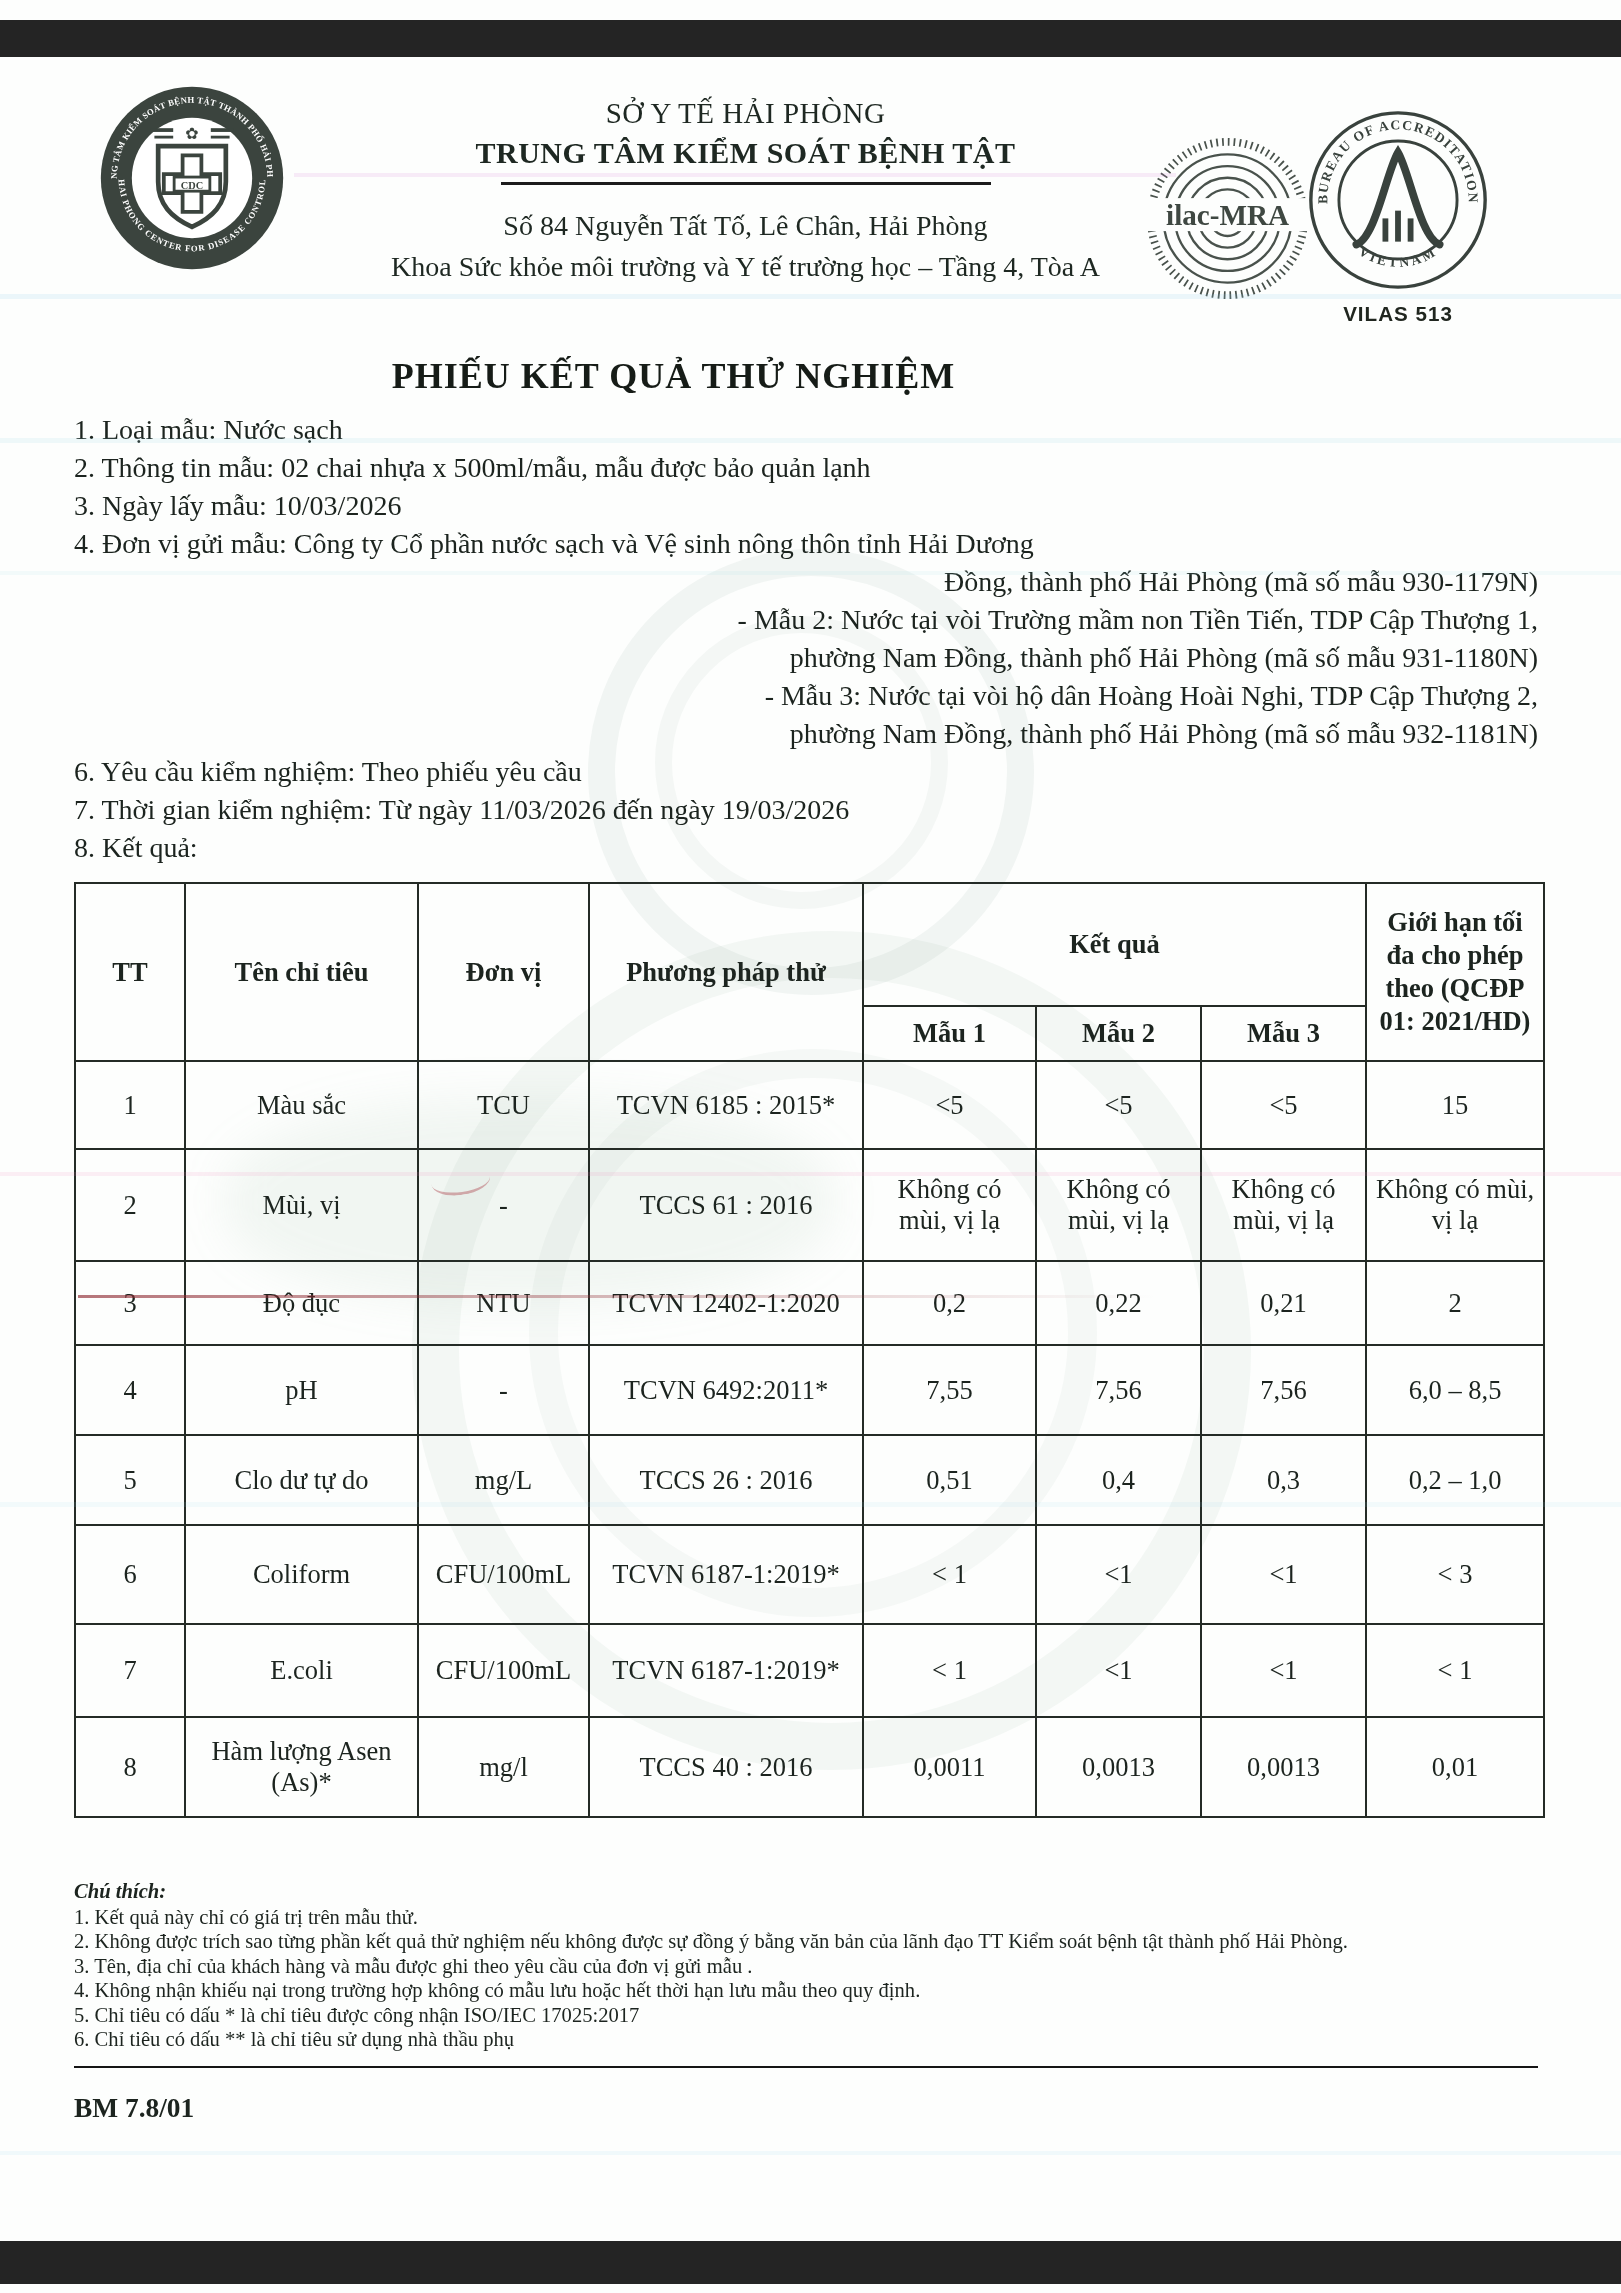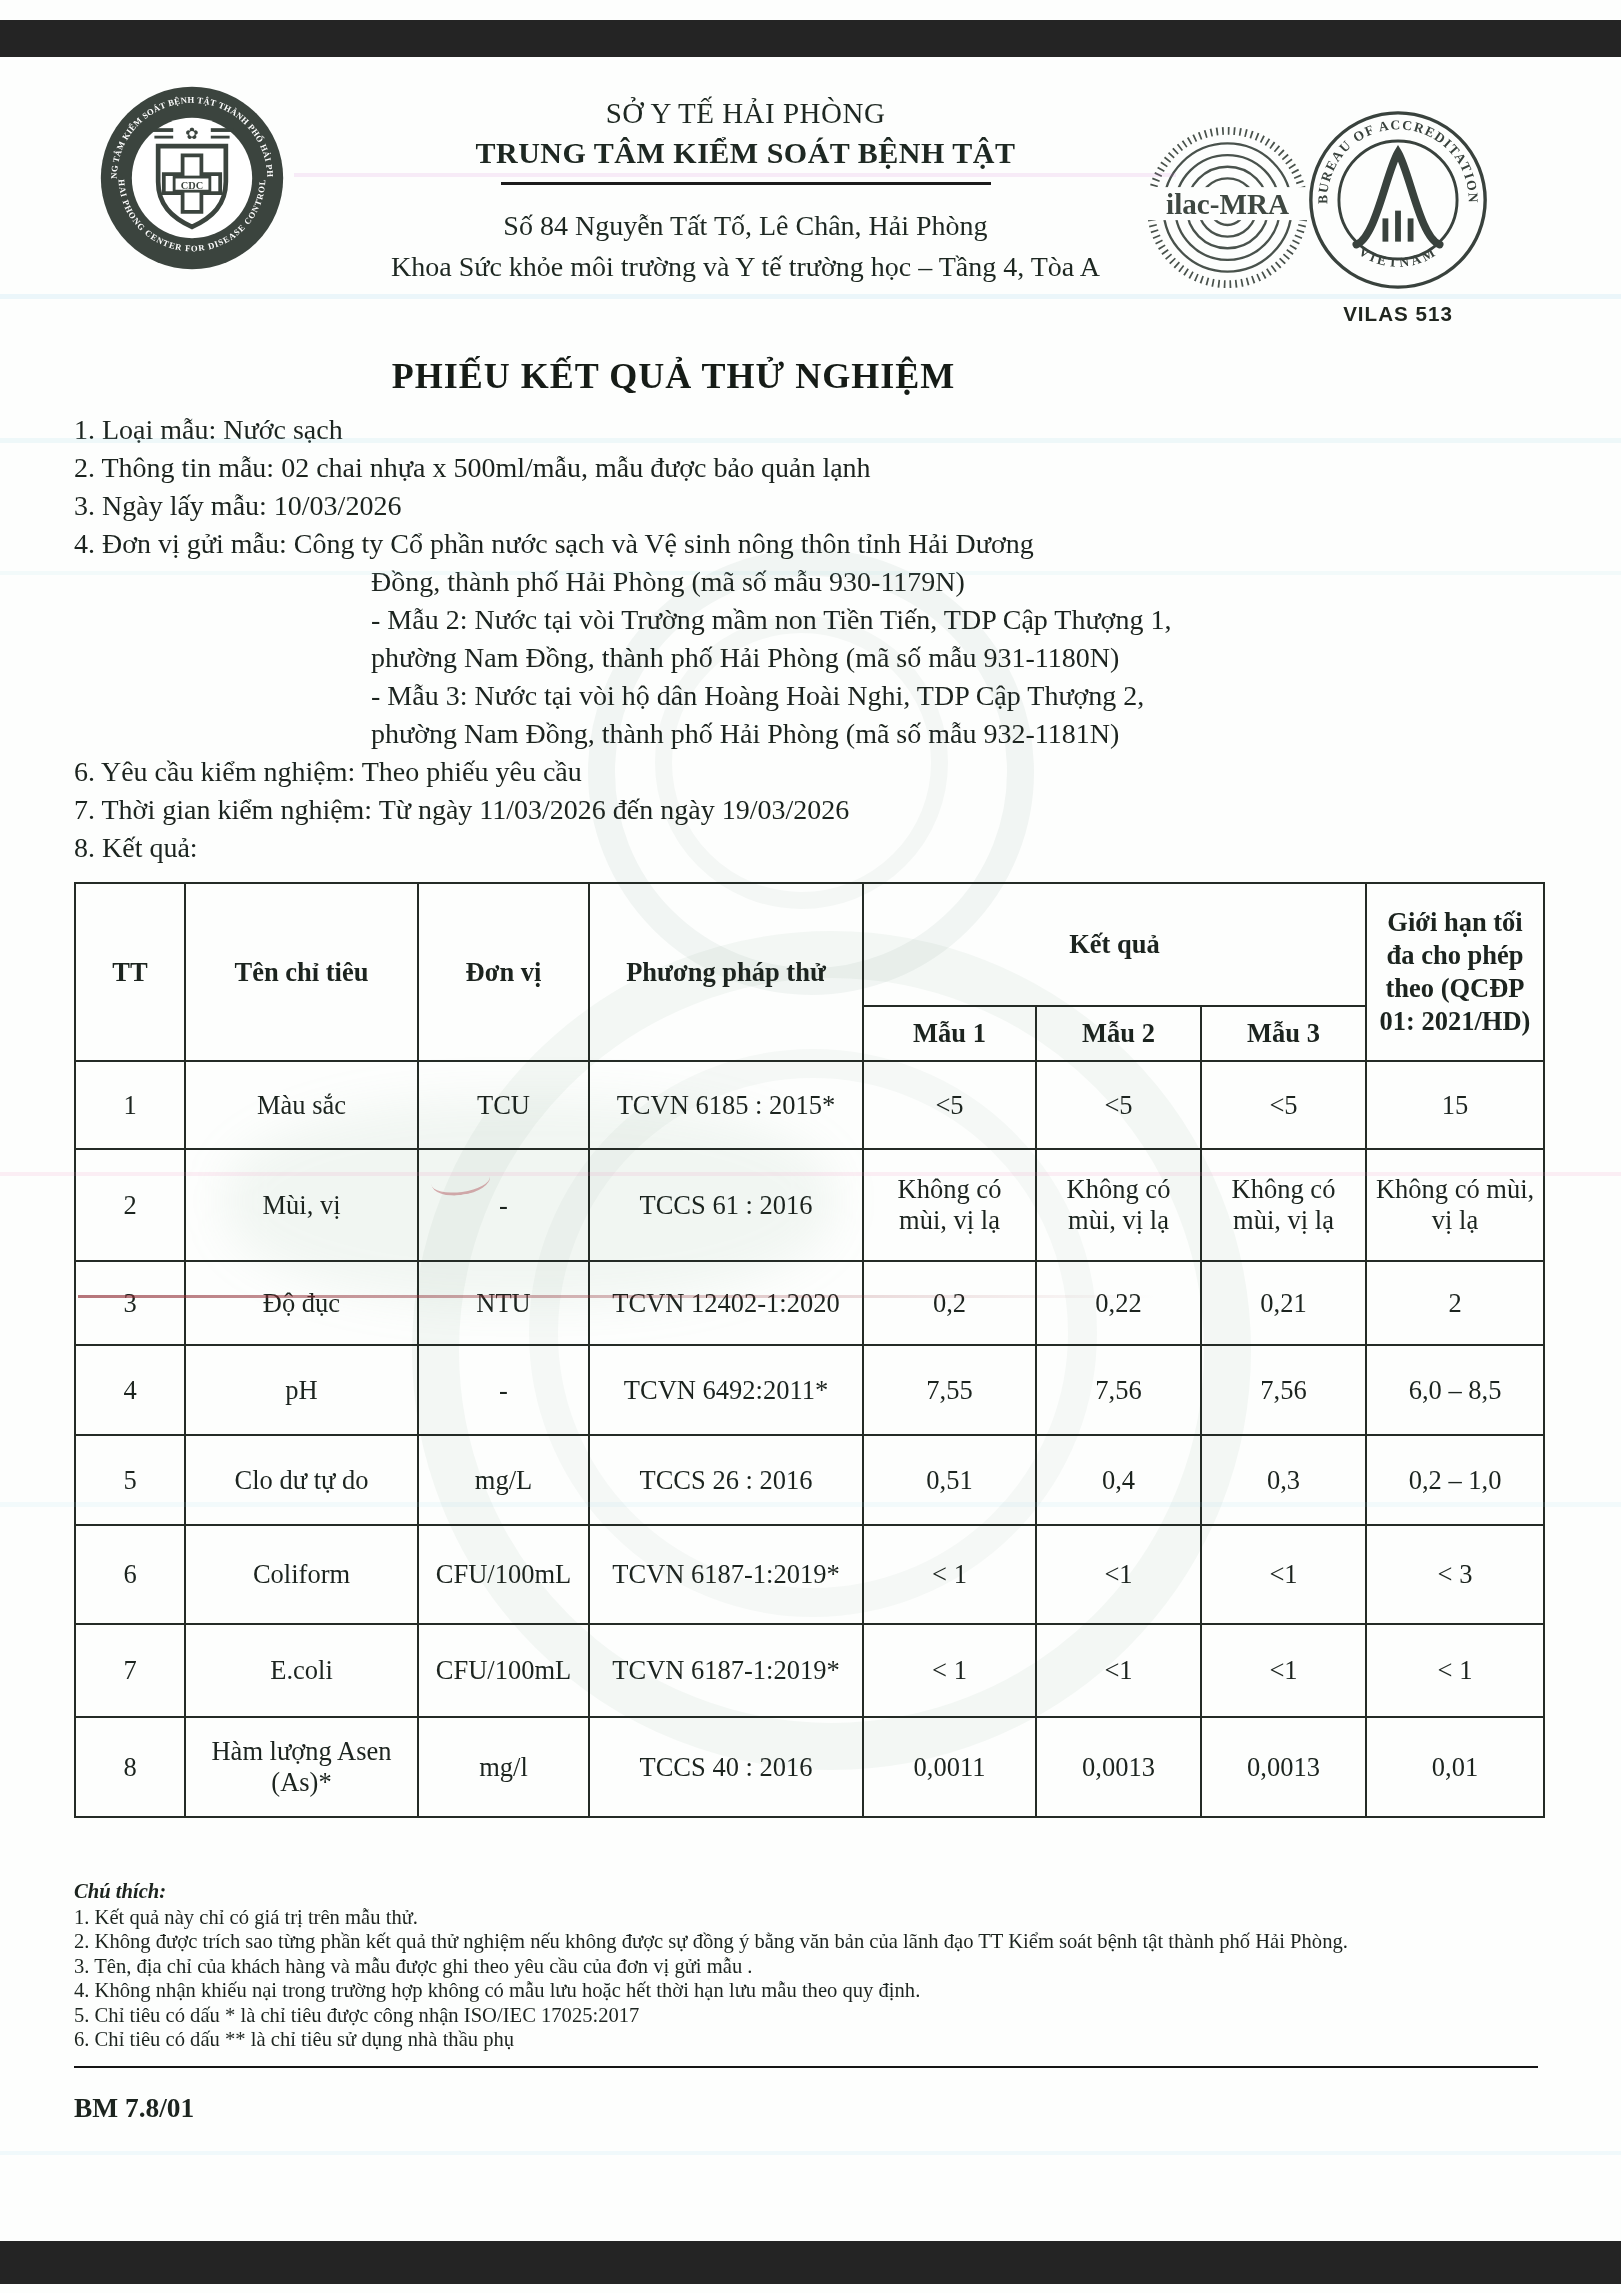--- a/index.html
+++ b/index.html
@@ -23,31 +23,31 @@
   .squiggle { position:absolute; z-index:2; pointer-events:none;
     border-bottom:3.9px solid rgba(170,60,70,.40); border-radius:50%; transform:rotate(-8deg); }
   
   .cdc-seal { position:absolute; left:98px; top:84px; z-index:1; }
   .org-block { position:absolute; left:314px; top:96px; width:863px; text-align:center; z-index:1; color:#1e2822; }
   .dept-name { font-size:29px; line-height:35px; letter-spacing:0.5px; }
   .org-name  { font-size:30px; line-height:39px; font-weight:bold; letter-spacing:0.5px; margin-top:2px; }
   .org-underline { width:490px; height:2.9px; background:#1c1c1c; margin:9.8px auto 0 auto; }
   .addr-line { font-size:28px; line-height:39px; margin-top:2px; }
   .addr-line.first { margin-top:21px; }
-  .ilac-seal { position:absolute; left:1145px; top:125px; z-index:1; }
+  .ilac-seal { position:absolute; left:1145px; top:136px; z-index:1; }
   .boa-block { position:absolute; left:1306px; top:108px; width:184px; text-align:center; z-index:1; }
   .vilas-code { margin-top:5.9px; font-family:"Liberation Sans", sans-serif; font-weight:bold;
     font-size:20.6px; letter-spacing:1px; color:#20261f; }
   
   .content { position:relative; z-index:1; padding:355px 83px 0 74px; }
   .doc-title { font-size:36px; font-weight:bold; letter-spacing:1px; text-align:center;
     margin:0 265px 0 0; color:#161c17; }
   .info-list { margin-top:13.7px; }
   .info-line { font-size:28px; line-height:38px; white-space:nowrap; }
-  .info-line.indent { padding-left:297px; }
+  .info-line.indent { padding-left:297px;text-align:right; }
   
   table.results { border-collapse:collapse; table-layout:fixed; width:1468px; margin-top:15.7px;
     border:2.9px solid #242b26; }
   table.results th, table.results td { border:2px solid #242b26; padding:3.9px 7.8px;
     font-size:26.5px; text-align:center; vertical-align:middle; overflow:hidden; }
   table.results thead th { font-weight:bold; }
   table.results thead tr.h1 { height:123px; }
   table.results thead tr.h2 { height:55px; }
   th.th-limit { font-size:25.5px; line-height:33px; padding:5.9px 9.8px; }
   tbody tr { height:94px; }

